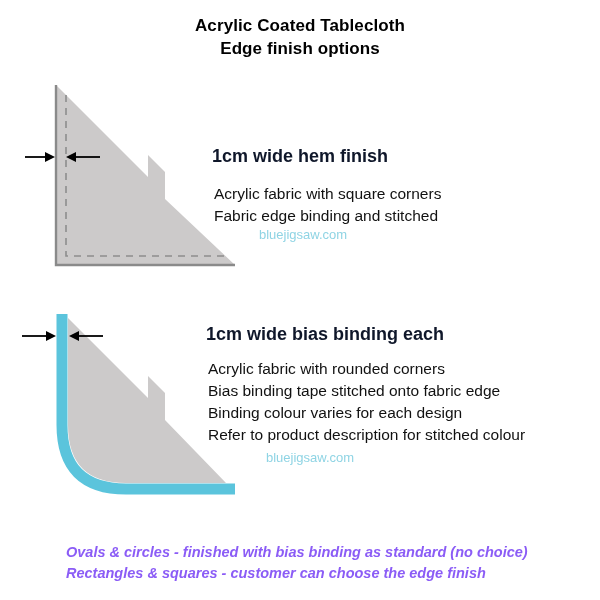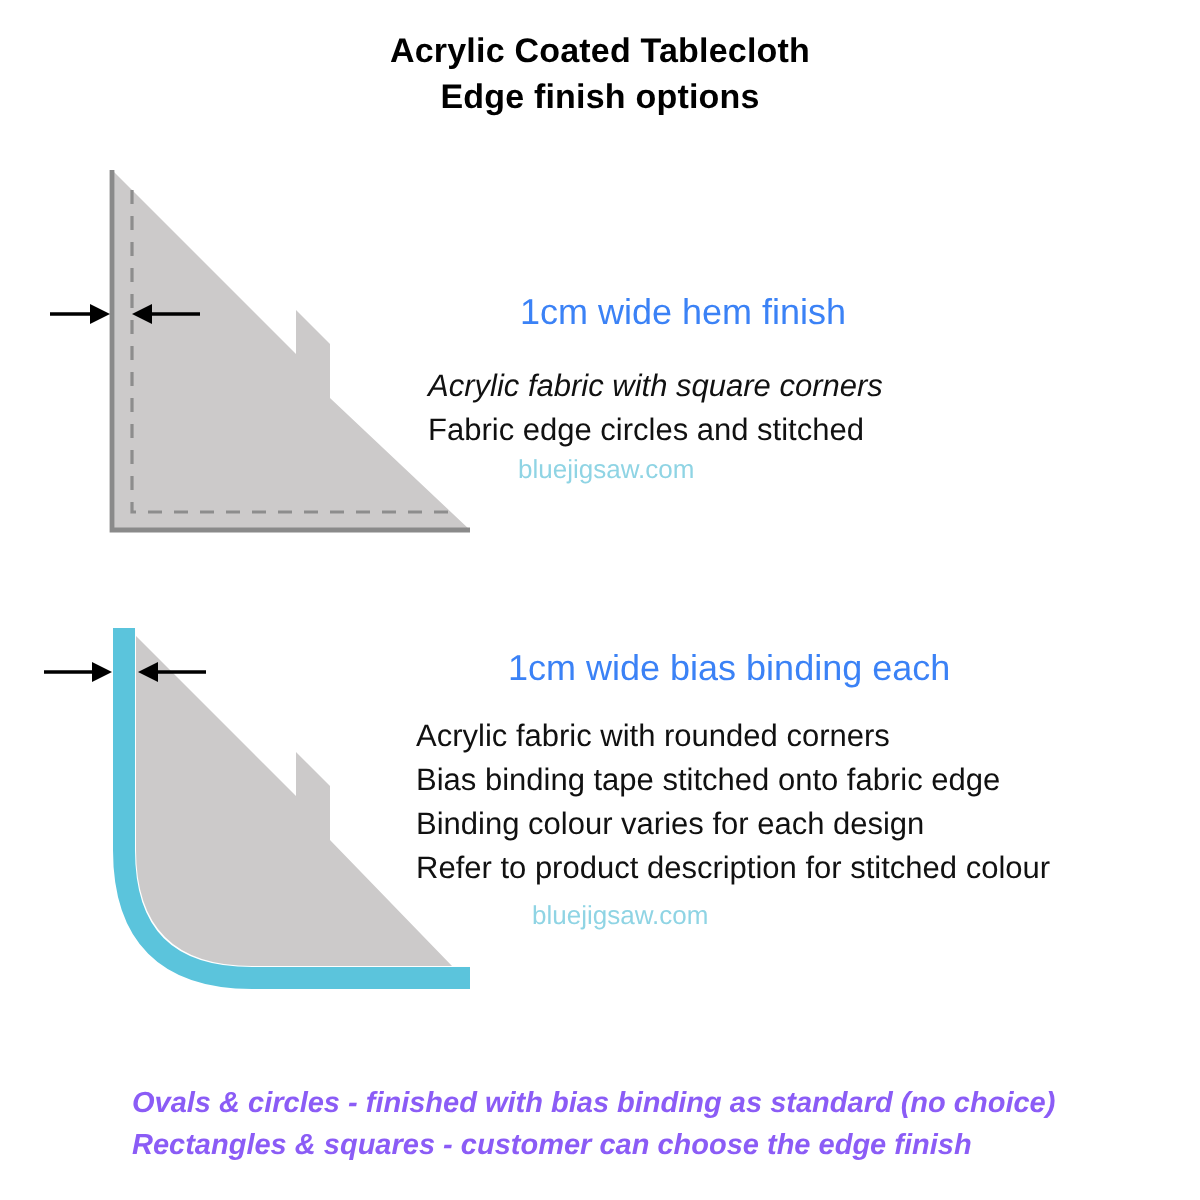--- a/index.html
+++ b/index.html
@@ -37,42 +37,41 @@
     font-weight: bold;
     letter-spacing: 0.1px;
     line-height: 23px;
     color: #000;
   }
 
   
   .section-heading {
     position: absolute;
     font-size: 18px;
-    font-weight: normal;
-    color: #3b82f6;
+    font-weight: bold;
+    color: #0f172a;
     white-space: nowrap;
-    margin-left: 48px;
   }
   .body-line {
     position: absolute;
     font-size: 15.5px;
     color: #111111;
     white-space: nowrap;
     line-height: 21px;
   }
   .site-link {
     position: absolute;
     font-size: 13px;
     color: #8fd4e4;
     white-space: nowrap;
   }
 
   
   #heading-hem { left: 212px; top: 146px; }
-  #hem-line-1  { left: 214px; top: 183px; font-style: italic; }
+  #hem-line-1  { left: 214px; top: 183px; }
   #hem-line-2  { left: 214px; top: 205px; }
   #hem-link    { left: 259px; top: 227px; }
 
   
   #heading-bias { left: 206px; top: 324px; }
   #bias-line-1  { left: 208px; top: 358px; }
   #bias-line-2  { left: 208px; top: 380px; }
   #bias-line-3  { left: 208px; top: 402px; }
   #bias-line-4  { left: 208px; top: 424px; }
   #bias-link    { left: 266px; top: 450px; }
@@ -120,21 +119,21 @@
     <g>
       <line x1="25" y1="157" x2="49" y2="157" stroke="#000" stroke-width="1.8"></line>
       <polygon points="55,157 45,152 45,162" fill="#000"></polygon>
       <line x1="100" y1="157" x2="73" y2="157" stroke="#000" stroke-width="1.8"></line>
       <polygon points="66,157 76,152 76,162" fill="#000"></polygon>
     </g>
   </svg>
 
   <div class="section-heading" id="heading-hem">1cm wide hem finish</div>
   <div class="body-line" id="hem-line-1">Acrylic fabric with square corners</div>
-  <div class="body-line" id="hem-line-2">Fabric edge circles and stitched</div>
+  <div class="body-line" id="hem-line-2">Fabric edge binding and stitched</div>
   <div class="site-link" id="hem-link">bluejigsaw.com</div>
 
   <svg class="diagram-svg" viewBox="0 0 600 600">
 
     <path d="M62,314 L62,425 Q62,489 126,489 L235,489" fill="none" stroke="#5bc4dc" stroke-width="11" stroke-linecap="butt"></path>
 
     <path d="M68,318
              L148,398
              L148,376
              L165,393

